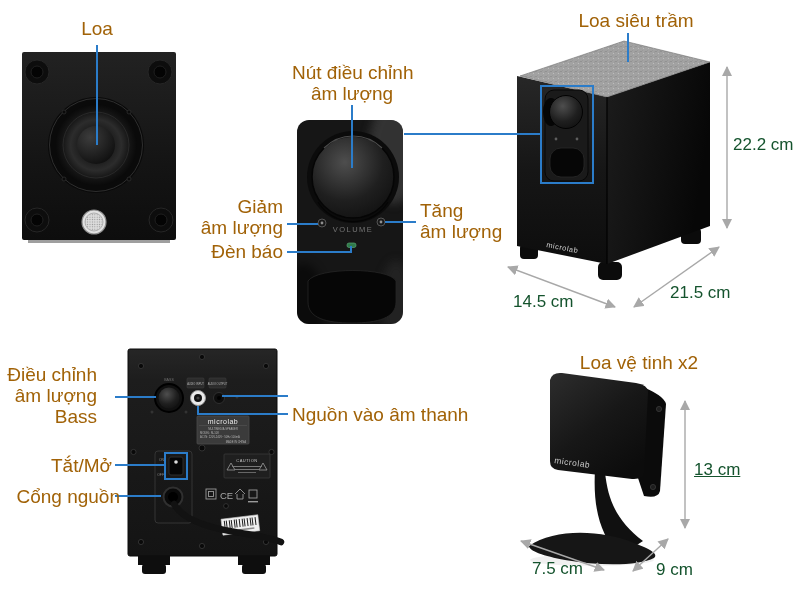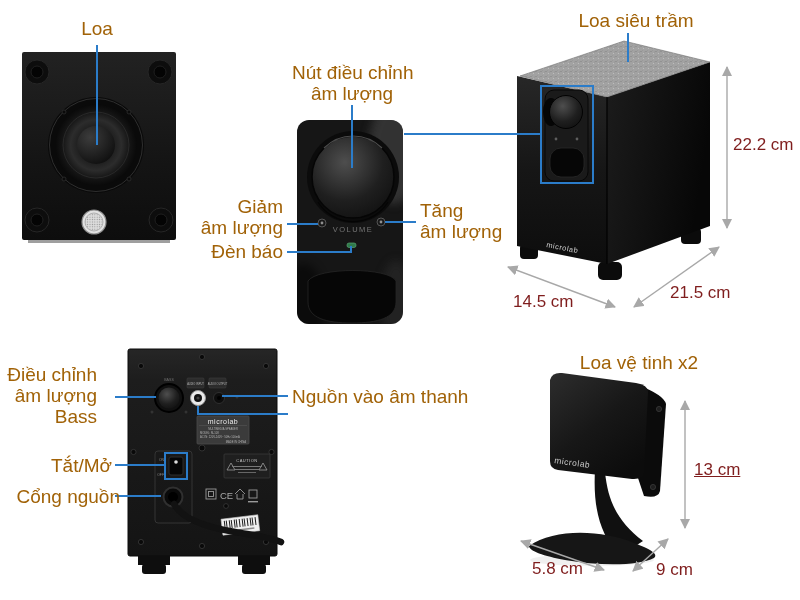--- a/index.html
+++ b/index.html
@@ -8,21 +8,21 @@
     font-family:"Liberation Sans","DejaVu Sans",sans-serif;
   }
   .art{position:absolute;left:0;top:0;}
   .lbl{
     position:absolute;color:#a16207;font-size:19px;line-height:21px;
     white-space:nowrap;
   }
   .lbl .ln{display:block;white-space:nowrap;}
   .t-center{text-align:center;}
   .t-right{text-align:right;}
-  .dim{position:absolute;color:#7f1d1d;font-size:17px;white-space:nowrap;}
+  .dim{position:absolute;color:#14532d;font-size:17px;white-space:nowrap;}
 </style>
 </head>
 <body>
 
 <div class="canvas">
 
   <svg class="art" width="800" height="600" viewBox="0 0 800 600">
     <defs>
       <linearGradient id="gPanel" x1="0" y1="0" x2="0" y2="1">
         <stop offset="0" stop-color="#222222"></stop>
@@ -318,21 +318,21 @@
 
   <div class="lbl t-right" style="left:3px;top:364px;width:94px;">
     <span class="ln">Điều chỉnh</span>
     <span class="ln">âm lượng</span>
     <span class="ln">Bass</span>
   </div>
 
   <div class="lbl t-right" style="left:18px;top:455px;width:94px;">Tắt/Mở</div>
   <div class="lbl t-right" style="left:10px;top:486px;width:110px;">Cổng nguồn</div>
 
-  <div class="lbl" style="left:292px;top:386px;">Nguồn vào âm thanh</div>
+  <div class="lbl" style="left:292px;top:404px;">Nguồn vào âm thanh</div>
 
   <div class="lbl t-center" style="left:578px;top:352px;width:122px;">Loa vệ tinh x2</div>
 
   <div class="dim" style="left:694px;top:460px;text-decoration:underline;">13 cm</div>
-  <div class="dim" style="left:532px;top:559px;">5.8 cm</div>
+  <div class="dim" style="left:532px;top:559px;">7.5 cm</div>
   <div class="dim" style="left:656px;top:560px;">9 cm</div>
 
 </div>
 
 </body></html>

